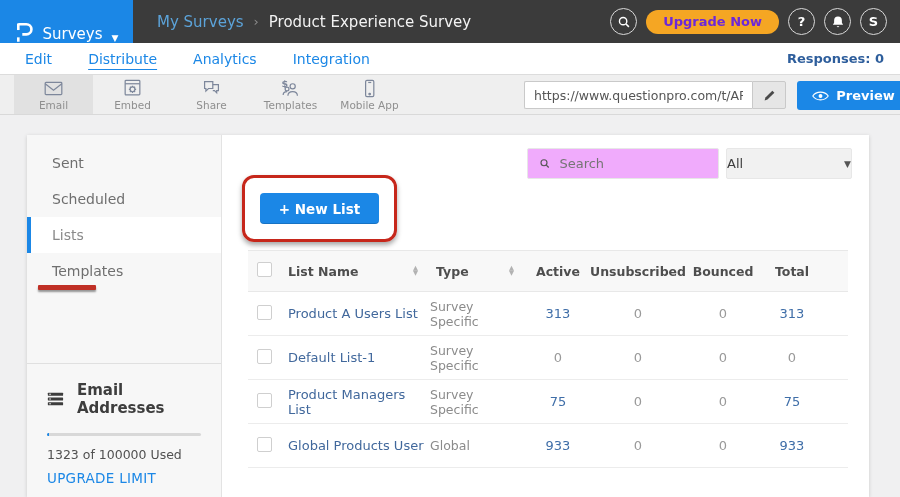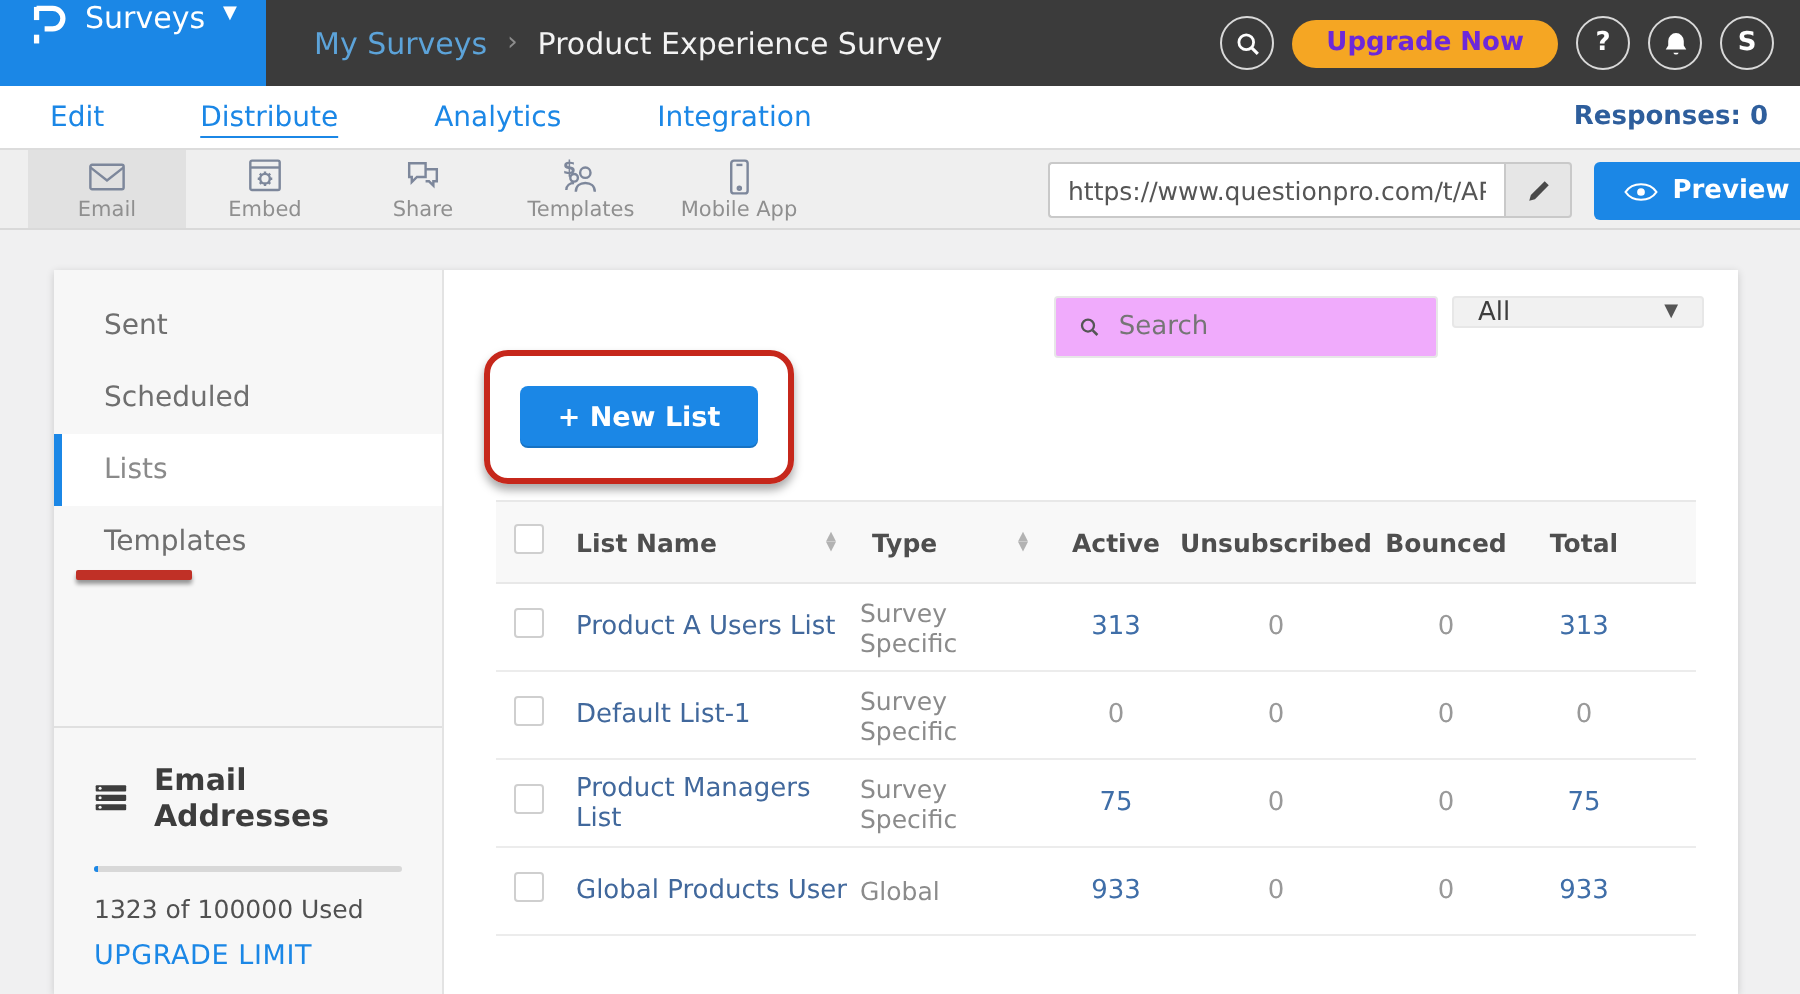--- a/index.html
+++ b/index.html
@@ -1,32 +1,32 @@
 <!DOCTYPE html>
 <html><head>
 <meta charset="utf-8">
 <style>
   * { margin:0; padding:0; box-sizing:border-box; }
   body { font-family:"DejaVu Sans","Liberation Sans",sans-serif; background:#d8d8d8; }
   .screen { position:relative; width:900px; height:497px; background:#f0f0f1; overflow:hidden; }
 
   
   .topbar { position:absolute; top:0; left:0; right:0; height:43px; background:#3b3b3b; display:flex; align-items:center; }
-  .brand { width:133px; height:43px; background:#1b87e6; color:#fff; display:flex; align-items:flex-start; justify-content:center; gap:9px; font-size:15px; cursor:pointer; }
+  .brand { width:133px; height:43px; background:#1b87e6; color:#fff; display:flex; align-items:flex-end; justify-content:center; gap:9px; font-size:15px; cursor:pointer; }
   .brand .caret { font-size:9px; margin-top:2px; }
   .crumbs { margin-left:24px; display:flex; align-items:center; gap:10px; font-size:15px; }
   .crumb-parent { color:#5ca3d9; text-decoration:none; cursor:pointer; }
   .crumb-sep { color:#8d8d8d; font-size:13px; }
   .crumb-current { color:#f3f3f3; }
   .top-actions { margin-left:auto; margin-right:13px; display:flex; align-items:center; gap:9px; }
   .circle-btn { width:27px; height:27px; border-radius:50%; border:1.5px solid #d9d9d9; background:transparent; color:#fff; display:flex; align-items:center; justify-content:center; font-size:13px; font-weight:bold; cursor:pointer; font-family:inherit; }
   .upgrade-btn { background:#f5a623; color:#6d28d9; border:none; border-radius:15px; height:24px; padding:0 17px; font-size:13px; font-weight:bold; cursor:pointer; font-family:inherit; }
 
   
-  .tabsbar { position:absolute; top:43px; left:0; right:0; height:31px; background:#fff; display:flex; align-items:center; padding-left:25px; gap:48px; }
+  .tabsbar { position:absolute; top:43px; left:0; right:0; height:31px; background:#fff; display:flex; align-items:center; padding-left:25px; gap:36px; }
   .tab { color:#1b87e6; font-size:14px; text-decoration:none; cursor:pointer; }
   .tab.active { text-decoration:underline; text-underline-offset:5px; font-weight:500; }
   .responses { margin-left:auto; margin-right:16px; color:#2e5e9c; font-size:13px; font-weight:600; }
 
   
   .toolbar { position:absolute; top:74px; left:0; right:0; height:41px; background:#efefef; border-top:1px solid #dcdcdc; border-bottom:1px solid #d9d9d9; display:flex; align-items:stretch; padding-left:14px; }
   .tool { width:79px; display:flex; flex-direction:column; align-items:center; justify-content:center; gap:1px; color:#7d879b; cursor:pointer; }
   .tool.active { background:#e1e1e1; }
   .tool svg { width:21px; height:19px; stroke:currentColor; fill:none; stroke-width:1.4; }
   .tool-label { font-size:10.5px; color:#8f8f8f; }
@@ -48,21 +48,21 @@
   .email-head { display:flex; align-items:center; gap:13px; color:#3d3d3d; font-weight:bold; font-size:15px; }
   .progress { margin-top:16px; height:3px; background:#d8d8d8; border-radius:2px; overflow:hidden; }
   .progress-fill { height:100%; background:#1b87e6; width:2%; }
   .usage { margin-top:11px; font-size:12.5px; color:#515151; }
   .upgrade-link { margin-top:8px; display:inline-block; font-size:13.5px; color:#1b87e6; text-decoration:none; letter-spacing:.3px; cursor:pointer; }
 
   
   .content { flex:1; position:relative; }
   .search-box { position:absolute; left:305px; top:13px; width:192px; height:31px; background:#f0abfc; border:1px solid #e7e7e7; border-radius:2px; display:flex; align-items:center; gap:9px; padding:0 11px; }
   .search-input { border:none; background:transparent; outline:none; width:100%; font-size:13px; color:#555; font-family:inherit; }
-  .filter { position:absolute; left:504px; top:13px; width:126px; height:16px; background:#f1f1f1; border:1px solid #e7e7e7; border-radius:2px; display:flex; align-items:center; padding:0 12px; font-size:13px; color:#3e3e3e; cursor:pointer; }
+  .filter { position:absolute; left:504px; top:13px; width:126px; height:31px; background:#f1f1f1; border:1px solid #e7e7e7; border-radius:2px; display:flex; align-items:center; padding:0 0; font-size:13px; color:#3e3e3e; cursor:pointer; }
   .filter .caret { margin-left:auto; font-size:9px; color:#555; }
 
   .newlist-ring { position:absolute; left:20px; top:40px; border:3.5px solid #c6271b; border-radius:12px; padding:15px; box-shadow:0 3px 5px rgba(0,0,0,.35); background:transparent; }
   .newlist-btn { width:119px; height:31px; background:#1b87e6; color:#fff; border:none; border-radius:4px; font-size:13.5px; font-weight:600; cursor:pointer; font-family:inherit; box-shadow:inset 0 -1px 0 rgba(0,0,0,.15); }
 
   .ltable { position:absolute; left:26px; top:115px; width:600px; }
   .thead, .trow { display:grid; grid-template-columns:34px 148px 96px 64px 96px 74px 64px; align-items:center; }
   .thead { height:42px; background:#f8f8f8; border-top:1px solid #e8e8e8; border-bottom:1px solid #e8e8e8; font-size:12.5px; font-weight:bold; color:#4e4e4e; }
   .trow { height:44px; border-bottom:1px solid #ececec; font-size:13px; }
   .hcell-flex { display:flex; align-items:center; justify-content:space-between; padding-left:6px; padding-right:12px; }

